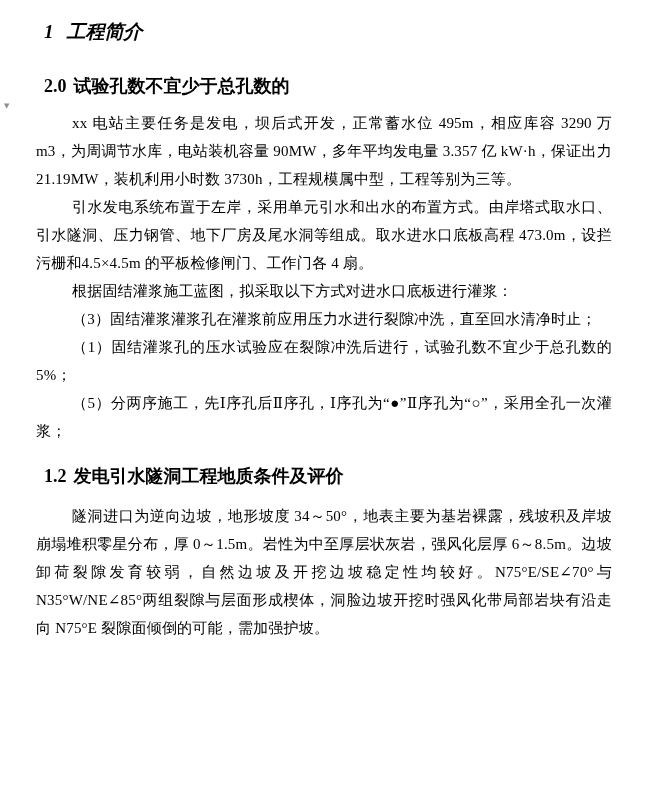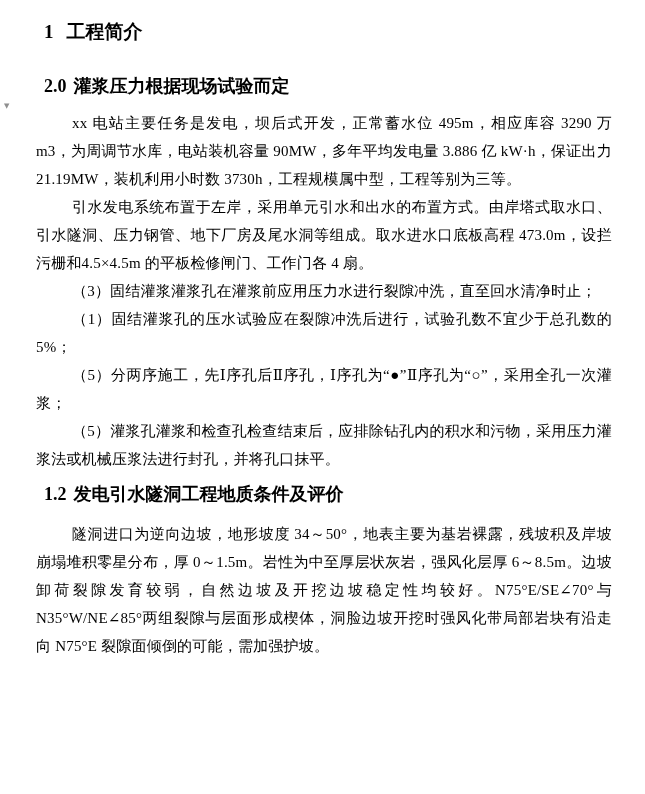--- a/index.html
+++ b/index.html
@@ -26,30 +26,31 @@
     line-height: 7px;
     color: #8f8f8f;
     font-family: "DejaVu Sans", sans-serif;
   }
   h1.doc-h1 {
     font-size: 19px;
     line-height: 23px;
     margin: 0 0 0 8px;
     font-weight: bold;
     white-space: nowrap;
+    font-style: italic;
   }
   h2.doc-h2 {
     font-size: 18px;
     line-height: 22px;
     margin: 32px 0 12px 8px;
     font-weight: bold;
     white-space: nowrap;
   }
   h2.doc-h2.second {
-    margin-top: 10px;
+    margin-top: 20px;
     margin-bottom: 15px;
   }
   .num-gap-wide { margin-right: 13px; }
   .num-gap { margin-right: 7px; }
   p.body-para {
     font-size: 15px;
     line-height: 28px;
     margin: 0;
     text-align: justify;
     text-indent: 2.4em;
@@ -58,26 +59,26 @@
 </style>
 </head>
 <body>
 
 <div class="page">
 
   <span class="margin-marker">▼</span>
 
   <h1 class="doc-h1"><span class="num-gap-wide">1</span><span>工程简介</span></h1>
 
-  <h2 class="doc-h2"><span class="num-gap">2.0</span><span>灌浆压力根据现场试验而定</span></h2>
+  <h2 class="doc-h2"><span class="num-gap">2.0</span><span>试验孔数不宜少于总孔数的</span></h2>
 
-  <p class="body-para">xx 电站主要任务是发电，坝后式开发，正常蓄水位 495m，相应库容 3290 万 m3，为周调节水库，电站装机容量 90MW，多年平均发电量 3.886 亿 kW·h，保证出力 21.19MW，装机利用小时数 3730h，工程规模属中型，工程等别为三等。</p>
+  <p class="body-para">xx 电站主要任务是发电，坝后式开发，正常蓄水位 495m，相应库容 3290 万 m3，为周调节水库，电站装机容量 90MW，多年平均发电量 3.357 亿 kW·h，保证出力 21.19MW，装机利用小时数 3730h，工程规模属中型，工程等别为三等。</p>
   <p class="body-para">引水发电系统布置于左岸，采用单元引水和出水的布置方式。由岸塔式取水口、引水隧洞、压力钢管、地下厂房及尾水洞等组成。取水进水口底板高程 473.0m，设拦污栅和4.5×4.5m 的平板检修闸门、工作门各 4 扇。</p>
+  <p class="body-para">根据固结灌浆施工蓝图，拟采取以下方式对进水口底板进行灌浆：</p>
   <p class="body-para">（3）固结灌浆灌浆孔在灌浆前应用压力水进行裂隙冲洗，直至回水清净时止；</p>
   <p class="body-para">（1）固结灌浆孔的压水试验应在裂隙冲洗后进行，试验孔数不宜少于总孔数的 5%；</p>
   <p class="body-para">（5）分两序施工，先Ⅰ序孔后Ⅱ序孔，Ⅰ序孔为“●”Ⅱ序孔为“○”，采用全孔一次灌浆；</p>
-  <p class="body-para">（5）灌浆孔灌浆和检查孔检查结束后，应排除钻孔内的积水和污物，采用压力灌浆法或机械压浆法进行封孔，并将孔口抹平。</p>
 
   <h2 class="doc-h2 second"><span class="num-gap">1.2</span><span>发电引水隧洞工程地质条件及评价</span></h2>
 
   <p class="body-para">隧洞进口为逆向边坡，地形坡度 34～50°，地表主要为基岩裸露，残坡积及岸坡崩塌堆积零星分布，厚 0～1.5m。岩性为中至厚层状灰岩，强风化层厚 6～8.5m。边坡卸荷裂隙发育较弱，自然边坡及开挖边坡稳定性均较好。N75°E/SE∠70°与 N35°W/NE∠85°两组裂隙与层面形成楔体，洞脸边坡开挖时强风化带局部岩块有沿走向 N75°E 裂隙面倾倒的可能，需加强护坡。</p>
 
 </div>
 
 </body></html>

